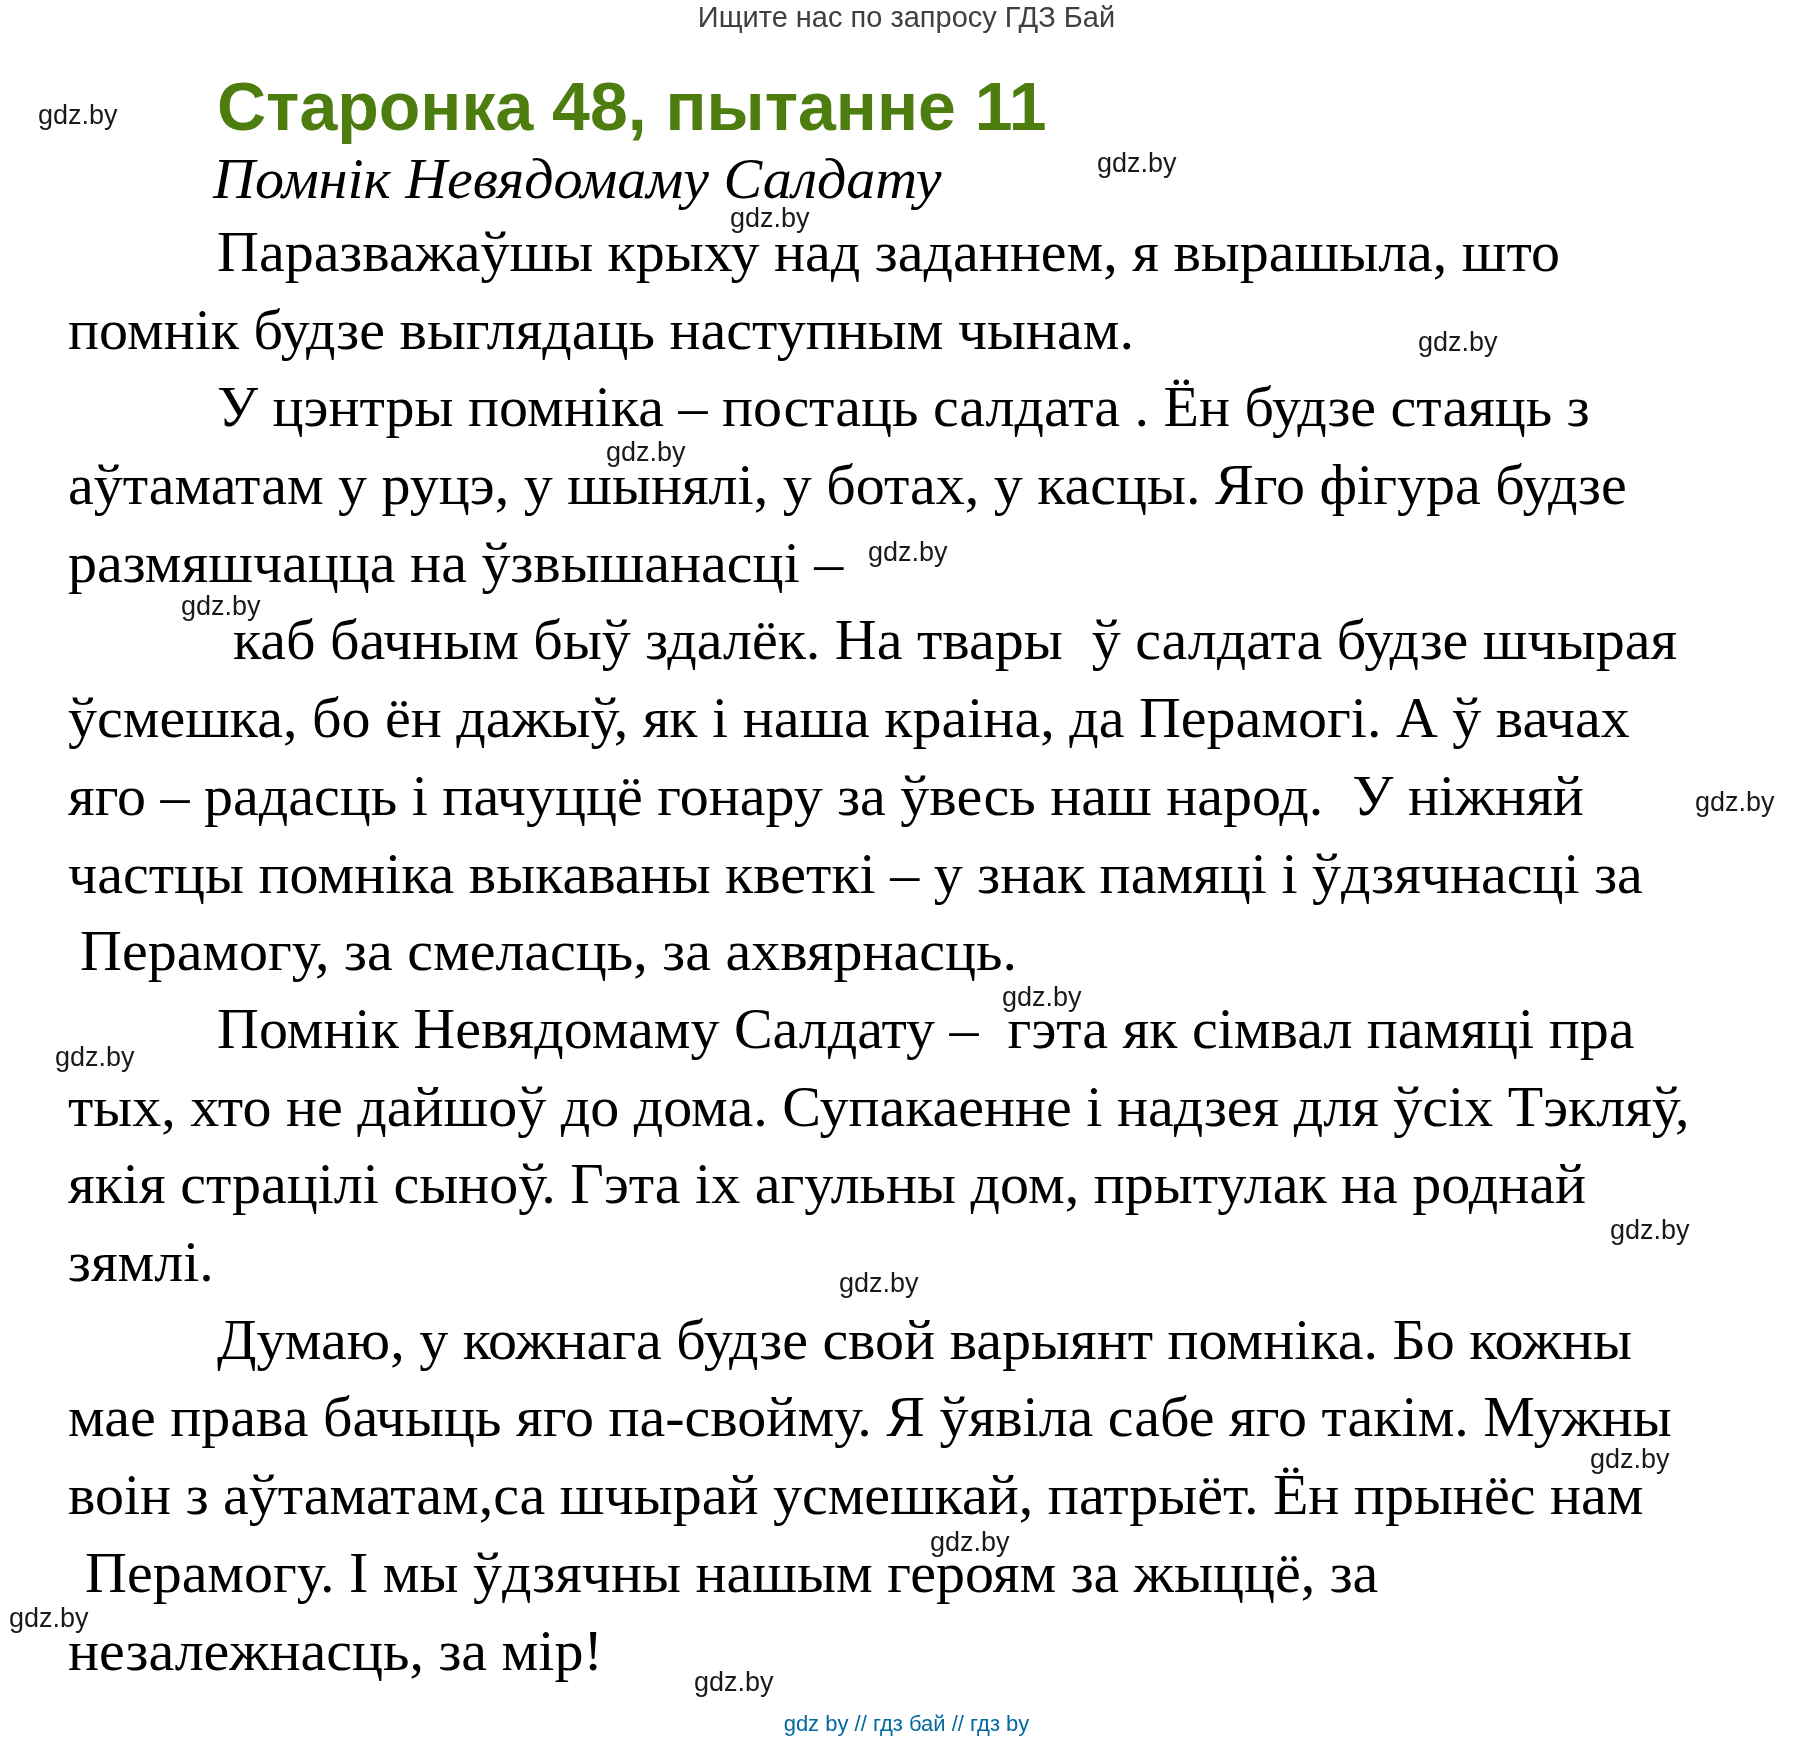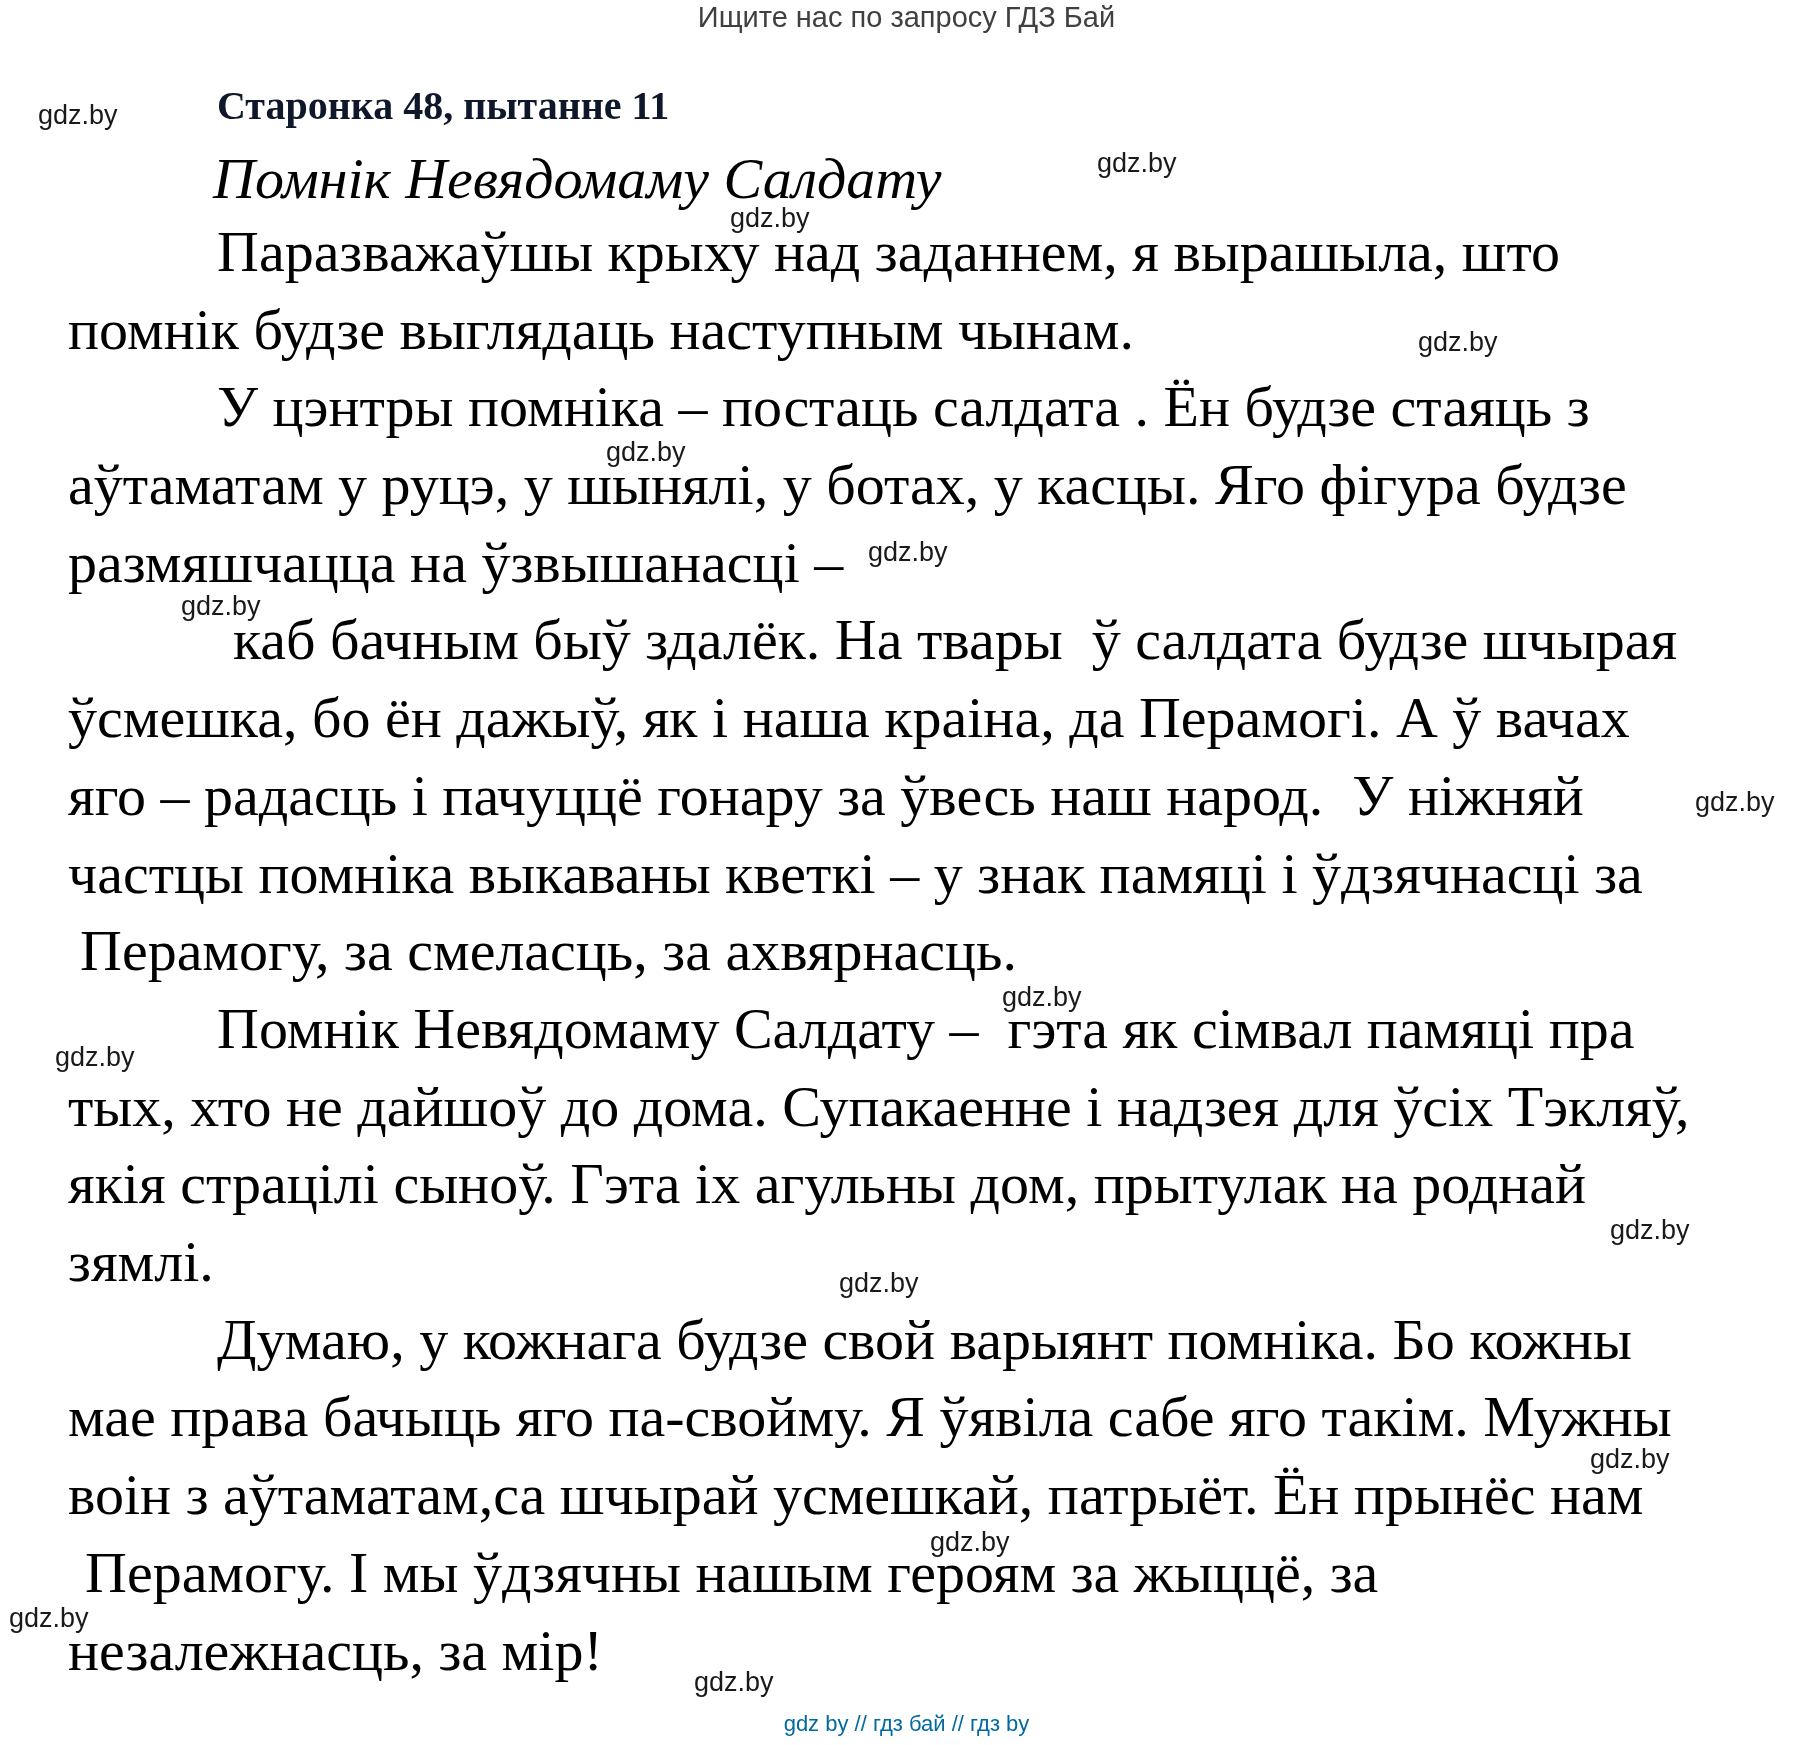--- a/index.html
+++ b/index.html
@@ -1,20 +1,20 @@
 <!DOCTYPE html>
 <html><head>
 <meta charset="utf-8">
 <style>
   html, body { margin: 0; padding: 0; background: #ffffff; }
   body { width: 1813px; height: 1745px; position: relative; overflow: hidden; }
   .header { position: absolute; left: 0; width: 1813px; top: 0; height: 34px; text-align: center;
             font-family: "Liberation Sans", sans-serif; font-size: 29px; line-height: 34px; color: #404040; }
-  .title { position: absolute; left: 217px; top: 78px; font-family: Liberation Serif, serif;
-           font-weight: bold; font-size: 40px; line-height: 56px; color: #0f172a; white-space: nowrap; }
+  .title { position: absolute; left: 217px; top: 78px; font-family: Liberation Sans, sans-serif;
+           font-weight: bold; font-size: 68px; line-height: 56px; color: #4d7c0f; white-space: nowrap; }
   .subtitle { position: absolute; left: 213px; top: 150px; font-family: "Liberation Serif", serif;
               font-style: italic; font-size: 58px; line-height: 58px; color: #000; white-space: nowrap; }
   .line { position: absolute; font-family: "Liberation Serif", serif; font-size: 58px; line-height: 58px;
           color: #000; white-space: pre; transform-origin: left top; }
   .wm { position: absolute; font-family: "Liberation Sans", sans-serif; font-size: 27px; line-height: 30px;
         color: #1a1a1a; white-space: nowrap; }
   .footer { position: absolute; left: 0; width: 1813px; top: 1706px; height: 36px; text-align: center;
             font-family: "Liberation Sans", sans-serif; font-size: 22px; line-height: 36px; color: #0369a1; }
 </style>
 </head>

